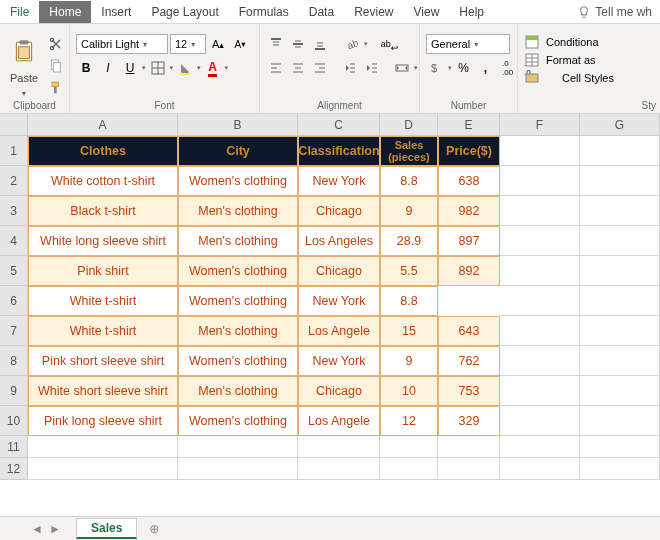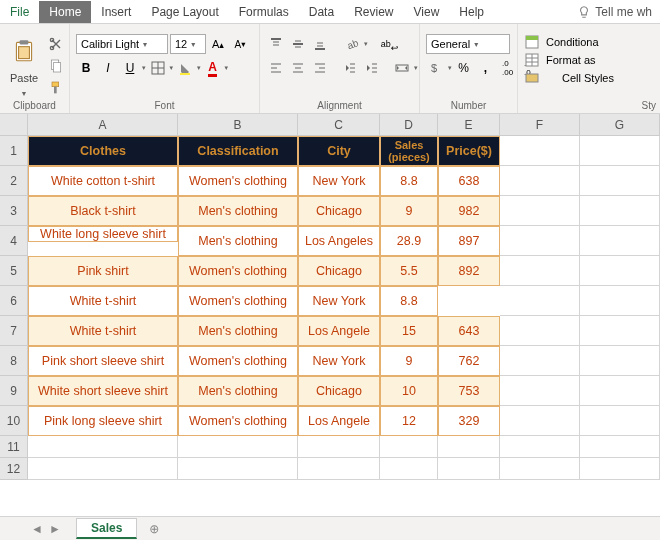--- a/index.html
+++ b/index.html
@@ -291,22 +291,22 @@
       <div class="hdr"></div>
       <div class="hdr">A</div>
       <div class="hdr">B</div>
       <div class="hdr">C</div>
       <div class="hdr">D</div>
       <div class="hdr">E</div>
       <div class="hdr">F</div>
       <div class="hdr">G</div>
       <div class="rowhdr" style="height: 30px;">1</div>
       <div class="cell th" style="height: 30px;">Clothes</div>
+      <div class="cell th" style="height: 30px;">City</div>
       <div class="cell th" style="height: 30px;">Classification</div>
-      <div class="cell th" style="height: 30px;">City</div>
       <div class="cell th" style="font-size: 11px; line-height: 12px; white-space: normal; height: 30px;">Sales (pieces)</div>
       <div class="cell th" style="height: 30px;">Price($)</div>
       <div class="empty-cell" style="height: 30px;"></div>
       <div class="empty-cell" style="height: 30px;"></div>
       <div class="rowhdr" style="height: 30px;">2</div>
       <div class="cell data " style="height: 30px;">White cotton t-shirt</div>
       <div class="cell data " style="height: 30px;">Women's clothing</div>
       <div class="cell data " style="height: 30px;">New York</div>
       <div class="cell data " style="height: 30px;">8.8</div>
       <div class="cell data " style="height: 30px;">638</div>
@@ -314,21 +314,21 @@
       <div class="empty-cell" style="height: 30px;"></div>
       <div class="rowhdr" style="height: 30px;">3</div>
       <div class="cell data alt" style="height: 30px;">Black t-shirt</div>
       <div class="cell data alt" style="height: 30px;">Men's clothing</div>
       <div class="cell data alt" style="height: 30px;">Chicago</div>
       <div class="cell data alt" style="height: 30px;">9</div>
       <div class="cell data alt" style="height: 30px;">982</div>
       <div class="empty-cell" style="height: 30px;"></div>
       <div class="empty-cell" style="height: 30px;"></div>
       <div class="rowhdr" style="height: 30px;">4</div>
-      <div class="cell data " style="height: 16px;">White long sleeve shirt</div>
+      <div class="cell data " style="height: 30px;">White long sleeve shirt</div>
       <div class="cell data " style="height: 30px;">Men's clothing</div>
       <div class="cell data " style="height: 30px;">Los Angeles</div>
       <div class="cell data " style="height: 30px;">28.9</div>
       <div class="cell data " style="height: 30px;">897</div>
       <div class="empty-cell" style="height: 30px;"></div>
       <div class="empty-cell" style="height: 30px;"></div>
       <div class="rowhdr" style="height: 30px;">5</div>
       <div class="cell data alt" style="height: 30px;">Pink shirt</div>
       <div class="cell data alt" style="height: 30px;">Women's clothing</div>
       <div class="cell data alt" style="height: 30px;">Chicago</div>

